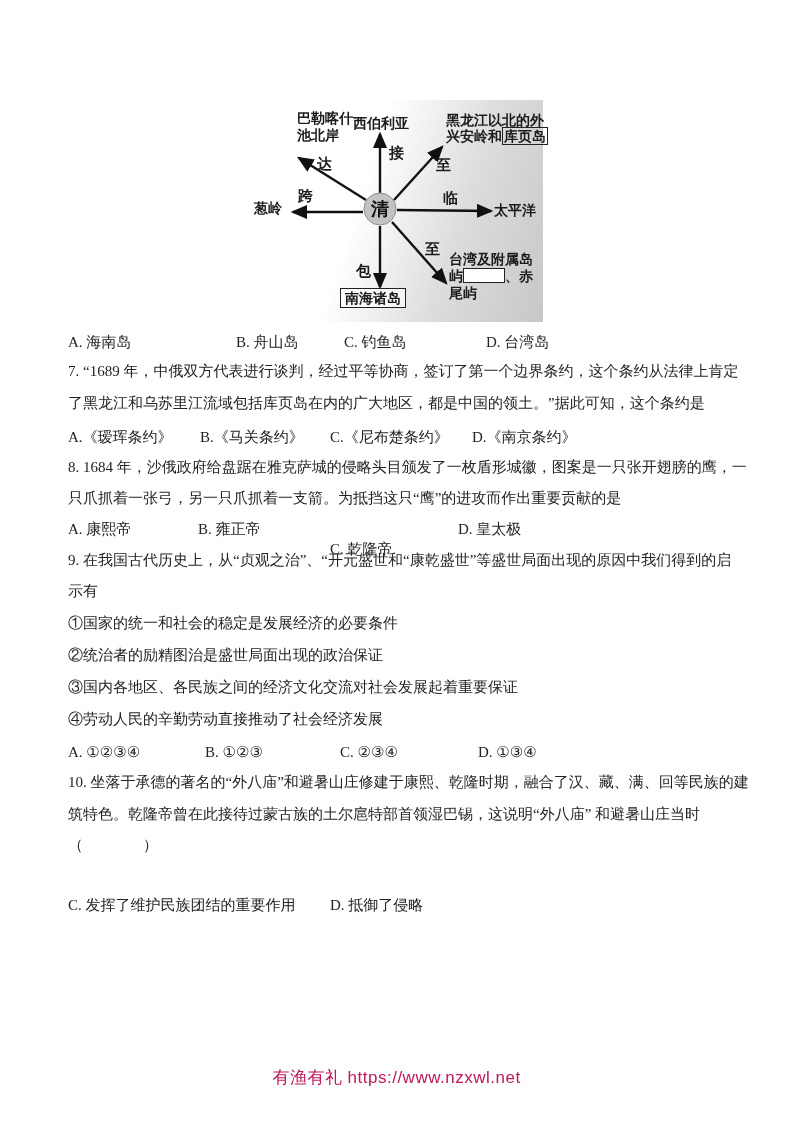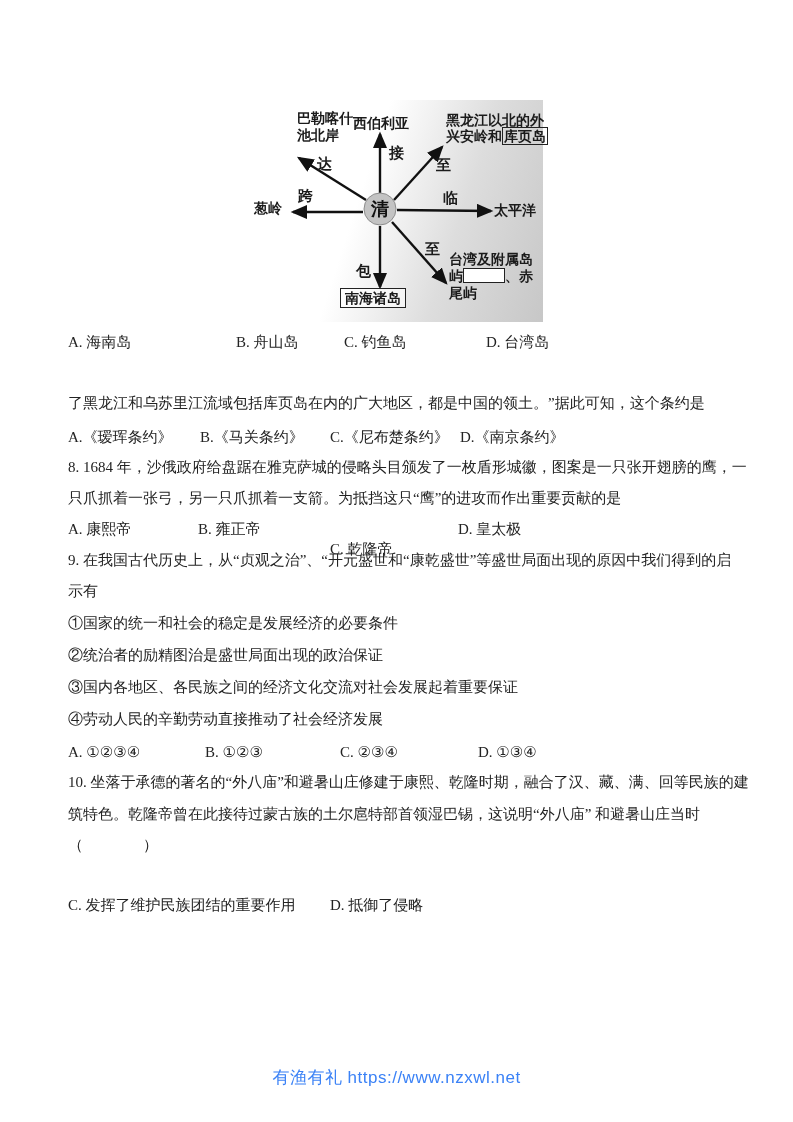--- a/index.html
+++ b/index.html
@@ -19,21 +19,21 @@
   .center-node{position:absolute;left:107px;top:98px;width:40px;height:22px;text-align:center;
                font-weight:bold;font-size:18px;line-height:22px;color:#111;}
 
   
   .tline{position:absolute;left:68px;font-size:15px;line-height:17px;white-space:nowrap;}
   .row{position:absolute;left:0;width:722px;height:18px;}
   .opt{position:absolute;font-size:15px;white-space:nowrap;}
 
   .footer{position:absolute;left:0;top:1066px;width:793px;text-align:center;
           font-family:"Liberation Sans","DejaVu Sans",sans-serif;
-          font-size:17px;color:#3b82f6;letter-spacing:.5px;}
+          font-size:17px;color:#be185d;letter-spacing:.5px;}
 </style>
 </head>
 <body>
 
 <div class="page">
 
   <div class="diagram">
     <svg width="290" height="222" viewBox="0 0 290 222">
       <defs>
         <marker id="ah" markerWidth="8" markerHeight="8" refX="6" refY="3" orient="auto">
@@ -84,26 +84,27 @@
     <div class="dlabel" style="left:87px;top:190px;"><span class="nbox">南海诸岛</span></div>
   </div>
 
   <div class="row" style="top:333px;">
     <span class="opt" style="left:68px;">A. 海南岛</span>
     <span class="opt" style="left:208px;margin-left:28px;">B. 舟山岛</span>
     <span class="opt" style="left:344px;">C. 钓鱼岛</span>
     <span class="opt" style="left:486px;">D. 台湾岛</span>
   </div>
 
+  <div class="tline" style="top:363px;">7.  “1689 年，中俄双方代表进行谈判，经过平等协商，签订了第一个边界条约，这个条约从法律上肯定</div>
   <div class="tline" style="top:395px;">了黑龙江和乌苏里江流域包括库页岛在内的广大地区，都是中国的领土。”据此可知，这个条约是</div>
   <div class="row" style="top:428px;">
     <span class="opt" style="left:68px;">A.《瑷珲条约》</span>
     <span class="opt" style="left:200px;">B.《马关条约》</span>
     <span class="opt" style="left:330px;">C.《尼布楚条约》</span>
-    <span class="opt" style="left:460px;">D.《南京条约》</span>
+    <span class="opt" style="left:472px;">D.《南京条约》</span>
   </div>
 
   <div class="tline" style="top:459px;">8.  1684 年，沙俄政府给盘踞在雅克萨城的侵略头目颁发了一枚盾形城徽，图案是一只张开翅膀的鹰，一</div>
   <div class="tline" style="top:490px;">只爪抓着一张弓，另一只爪抓着一支箭。为抵挡这只“鹰”的进攻而作出重要贡献的是</div>
   <div class="row" style="top:520px;">
     <span class="opt" style="left:68px;">A. 康熙帝</span>
     <span class="opt" style="left:198px;">B. 雍正帝</span>
     <span class="opt" style="left:330px;margin-top:20px;">C. 乾隆帝</span>
     <span class="opt" style="left:458px;">D. 皇太极</span>
   </div>

